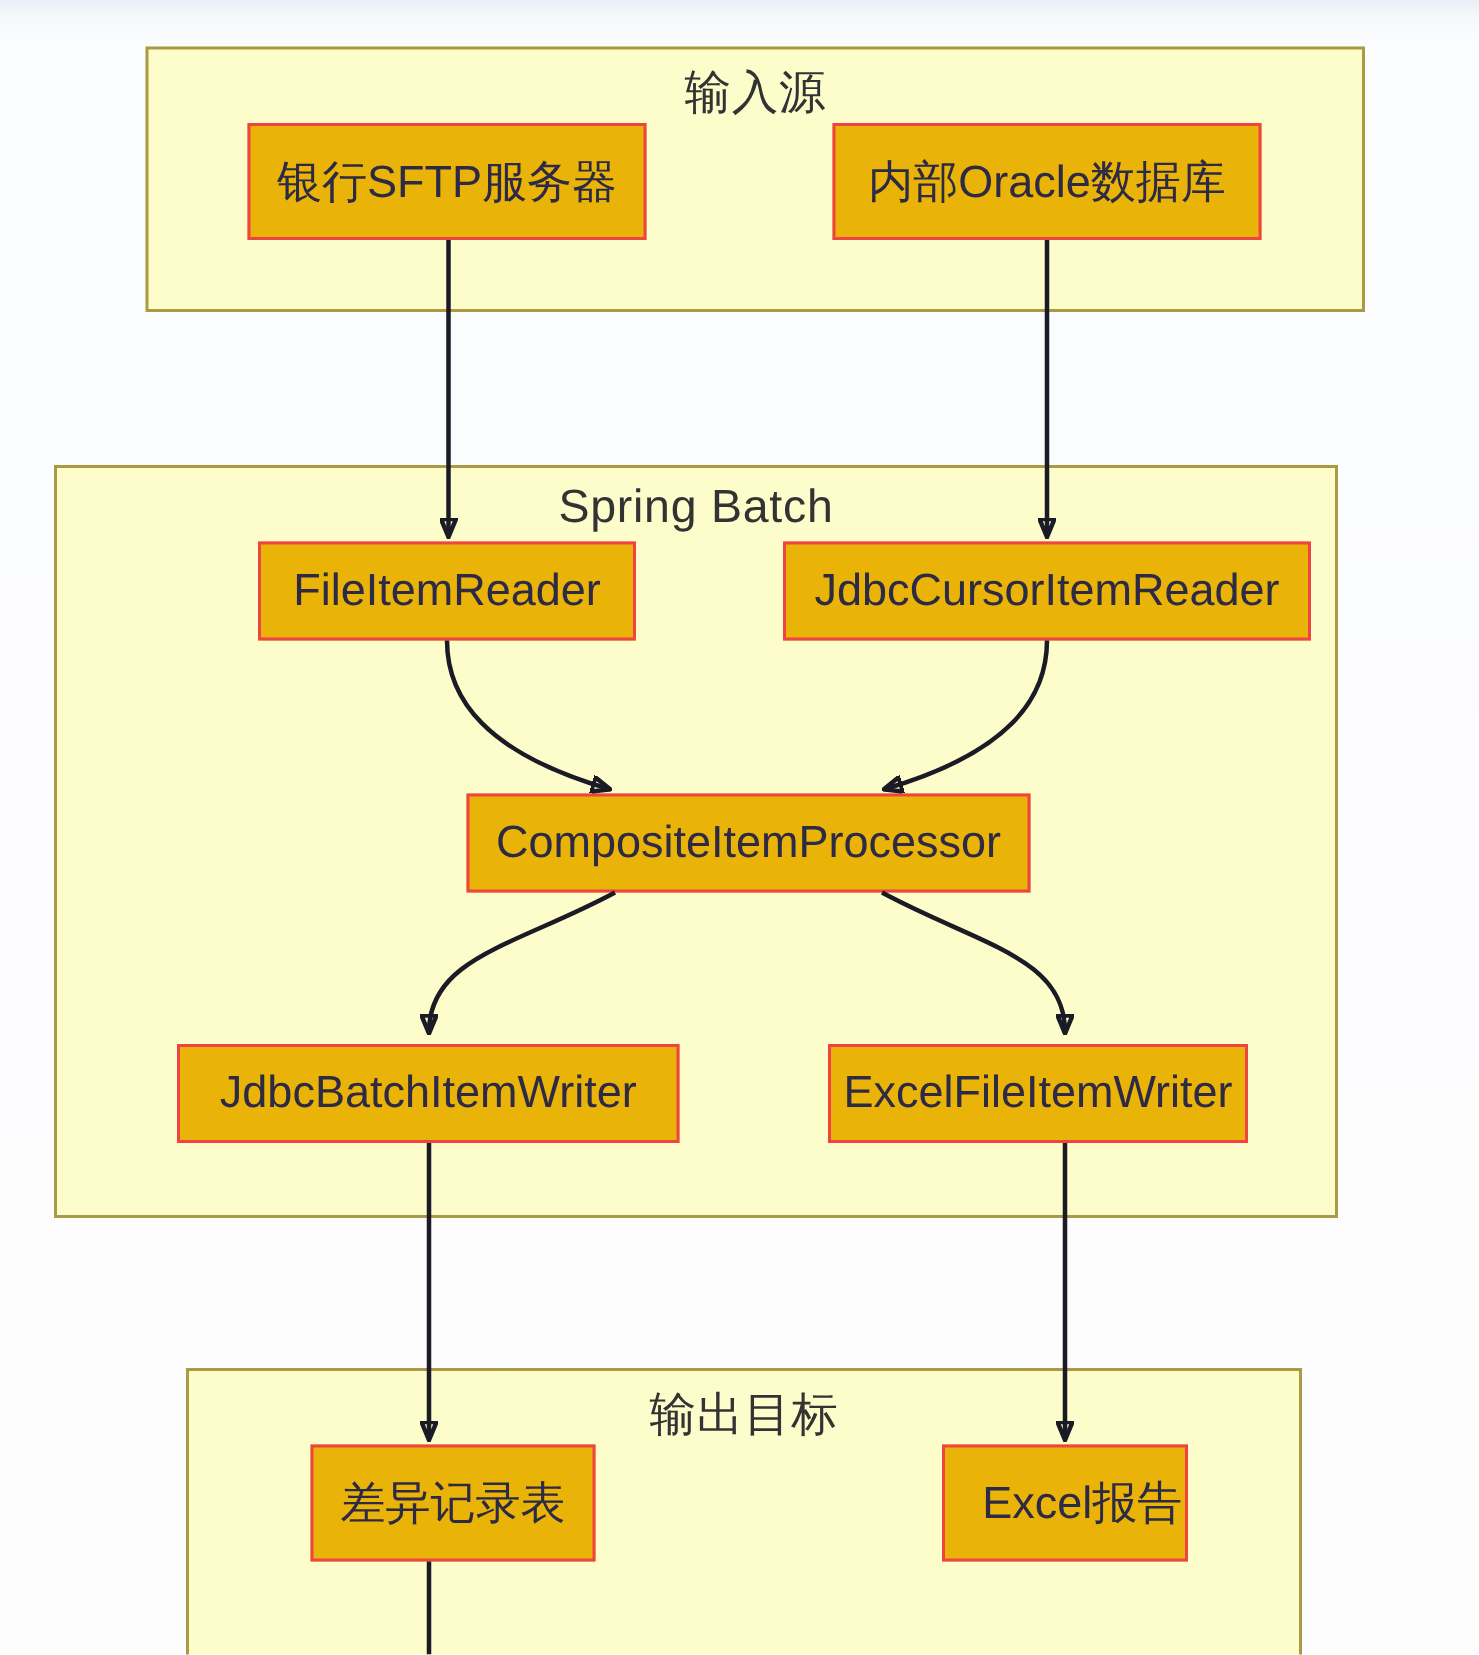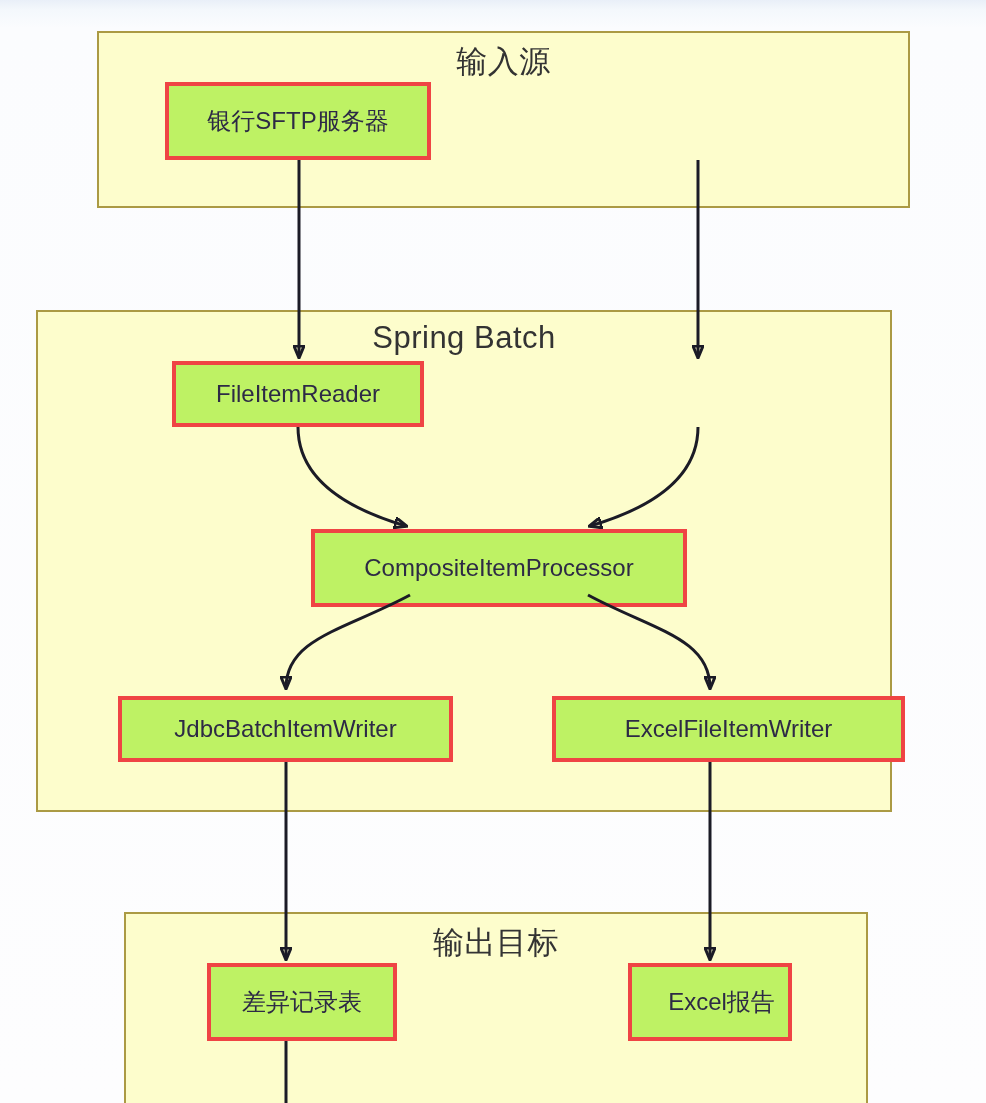--- a/index.html
+++ b/index.html
@@ -29,27 +29,27 @@
     top: 8px;
     left: 0;
     width: 100%;
     text-align: center;
     font-size: 31px;
     color: #333333;
     letter-spacing: 0.5px;
   }
   .node {
     position: absolute;
-    background: #bef264;
-    border: 4px solid #ef4444;
+    background: #eab308;
+    border: 2px solid #ef4444;
     box-sizing: border-box;
     display: flex;
     align-items: center;
     justify-content: center;
-    font-size: 24px;
+    font-size: 30px;
     color: #2d2a45;
     white-space: nowrap;
     z-index: 2;
   }
   .edges {
     position: absolute;
     top: 0;
     left: 0;
     z-index: 3;
     pointer-events: none;
@@ -72,29 +72,31 @@
   <div class="cluster" style="left:36px; top:310px; width:856px; height:502px;">
     <div class="cluster-title">Spring Batch</div>
   </div>
 
   <div class="cluster" style="left:124px; top:912px; width:744px; height:250px;">
     <div class="cluster-title">输出目标</div>
   </div>
 
   <div class="node" style="left:165px; top:82px; width:266px; height:78px;">银行SFTP服务器</div>
 
+  <div class="node" style="left:555px; top:82px; width:286px; height:78px;">内部Oracle数据库</div>
 
   <div class="node" style="left:172px; top:361px; width:252px; height:66px;">FileItemReader</div>
 
+  <div class="node" style="left:522px; top:361px; width:352px; height:66px;">JdbcCursorItemReader</div>
 
-  <div class="node" style="left:311px; top:529px; width:376px; height:78px;">CompositeItemProcessor</div>
+  <div class="node" style="left:311px; top:529px; width:376px; height:66px;">CompositeItemProcessor</div>
 
   <div class="node" style="left:118px; top:696px; width:335px; height:66px;">JdbcBatchItemWriter</div>
 
-  <div class="node" style="left:552px; top:696px; width:353px; height:66px;">ExcelFileItemWriter</div>
+  <div class="node" style="left:552px; top:696px; width:280px; height:66px;">ExcelFileItemWriter</div>
 
   <div class="node" style="left:190px; top:963px; width:190px; height:78px;margin-left:17px;">差异记录表</div>
 
   <div class="node" style="left:628px; top:963px; width:164px; height:78px;padding-left:23px;">Excel报告</div>
 
   <svg class="edges" width="986" height="1103" viewBox="0 0 986 1103">
     <defs>
       <marker id="arrowhead" markerWidth="14" markerHeight="12" refX="12" refY="6" orient="auto" markerUnits="userSpaceOnUse">
         <path d="M1,1 L13,6 L1,11 Z" fill="#1b1b26" stroke="none"></path>
       </marker>

